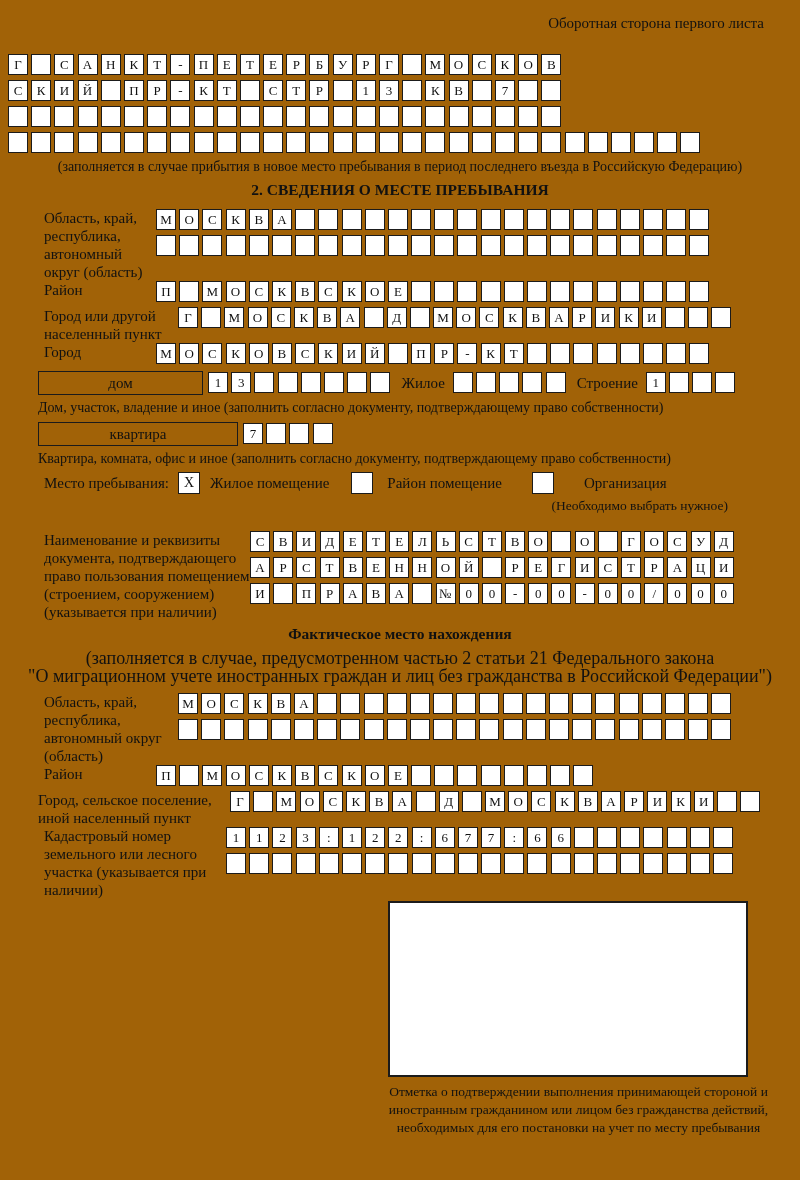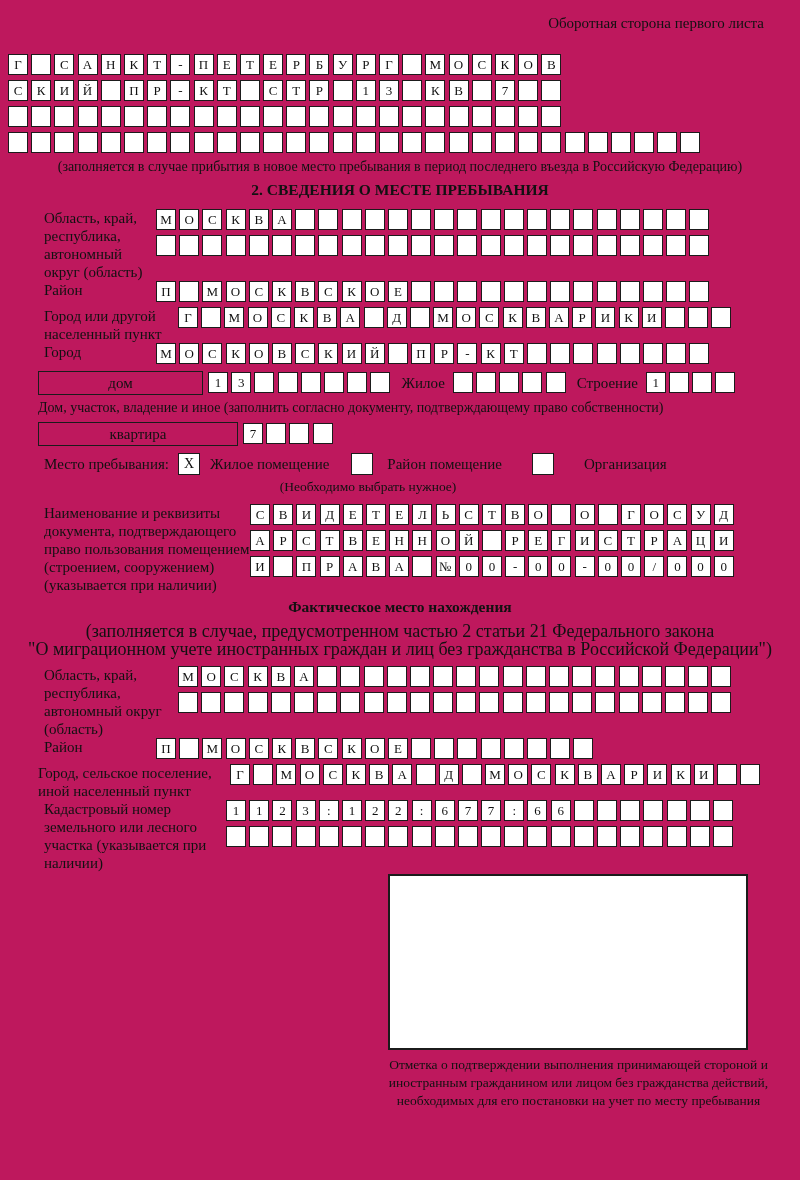--- a/index.html
+++ b/index.html
@@ -1,18 +1,18 @@
 <!DOCTYPE html>
 <html lang="ru"><head>
 <meta charset="utf-8">
 <style>
   html,body{margin:0;padding:0;background:#fff;color:#111;}
   .page{
     width:800px;height:1180px;box-sizing:border-box;
-    padding:12px 8px 0 8px;margin:0 auto;background:#be185d;
+    padding:12px 8px 0 8px;margin:0 auto;background:#a16207;
     font-family:"Liberation Serif","DejaVu Serif",serif;
     font-size:15px;line-height:18px;overflow:hidden;
   }
   .hdr-note{text-align:right;margin:2px 28px 22px 0;}
   .frow{display:flex;align-items:flex-start;}
   .lbl{box-sizing:border-box;padding-left:36px;flex:none;}
   .w170{width:170px;} .w148{width:148px;} .w242{width:242px;}
   .w222{width:222px;padding-left:30px;} .w218{width:218px;}
   .rows{flex:none;}
   .boxrow{white-space:nowrap;height:23px;margin-bottom:3px;flex:none;}
@@ -28,21 +28,21 @@
   .houserow{display:flex;align-items:center;margin-left:30px;height:28px;}
   .namebox{box-sizing:border-box;border:1.6px solid #1b1b1b;height:24px;line-height:22px;
     text-align:center;flex:none;margin-right:5px;}
   .namebox.dom{width:165px;} .namebox.kv{width:200px;}
   .inline-lbl{padding:0 8px;flex:none;}
   .stayrow{display:flex;align-items:center;margin:4px 0 2px 36px;height:24px;}
   .ckbox{display:inline-block;width:20px;height:20px;border:1.6px solid #1b1b1b;
     text-align:center;line-height:20px;font-size:14px;flex:none;background:#fff;}
   .stay-gap1{margin-left:9px;} .stay-gap2{margin-left:10px;}
   .stay-gap3{margin-left:22px;} .stay-gap4{margin-left:14px;} .stay-gap5{margin-left:30px;}
-  .stay-cap{width:720px;text-align:center;font-size:13.5px;margin-bottom:8px;}
+  .stay-cap{width:720px;text-align:right;font-size:13.5px;margin-bottom:16px;}
   .fact-cap{text-align:center;font-size:18px;line-height:18px;}
   .stamp-box{margin:2px 0 0 380px;width:356px;height:172px;border:2px solid #1b1b1b;background:#fff;}
   .stamp-cap{margin:6px 0 0 368px;width:405px;text-align:center;font-size:13.5px;line-height:18px;}
   .mb4{margin-bottom:4px;} .mb6{margin-bottom:6px;} .mb8{margin-bottom:8px;}
   .capleft{margin:2px 0 4px 30px;}
 </style>
 </head>
 <body>
 
 <div class="page">
@@ -91,20 +91,21 @@
     <div class="boxrow" style="margin-bottom:0"><span class="cell"></span><span class="cell"></span><span class="cell"></span><span class="cell"></span><span class="cell"></span></div>
     <div class="inline-lbl">Строение</div>
     <div class="boxrow" style="margin-bottom:0"><span class="cell">1</span><span class="cell"></span><span class="cell"></span><span class="cell"></span></div>
   </div>
   <div class="cap capleft">Дом, участок, владение и иное (заполнить согласно документу, подтверждающему право собственности)</div>
 
   <div class="houserow">
     <div class="namebox kv">квартира</div>
     <div class="boxrow" style="margin-bottom:0"><span class="cell">7</span><span class="cell"></span><span class="cell"></span><span class="cell"></span></div>
   </div>
+  <div class="cap capleft mb4">Квартира, комната, офис и иное (заполнить согласно документу, подтверждающему право собственности)</div>
 
   <div class="stayrow">
     <span>Место пребывания:</span>
     <span class="ckbox stay-gap1">X</span>
     <span class="stay-gap2">Жилое помещение</span>
     <span class="ckbox stay-gap3"></span>
     <span class="stay-gap4">Район помещение</span>
     <span class="ckbox stay-gap5"></span>
     <span class="stay-gap5">Организация</span>
   </div>

